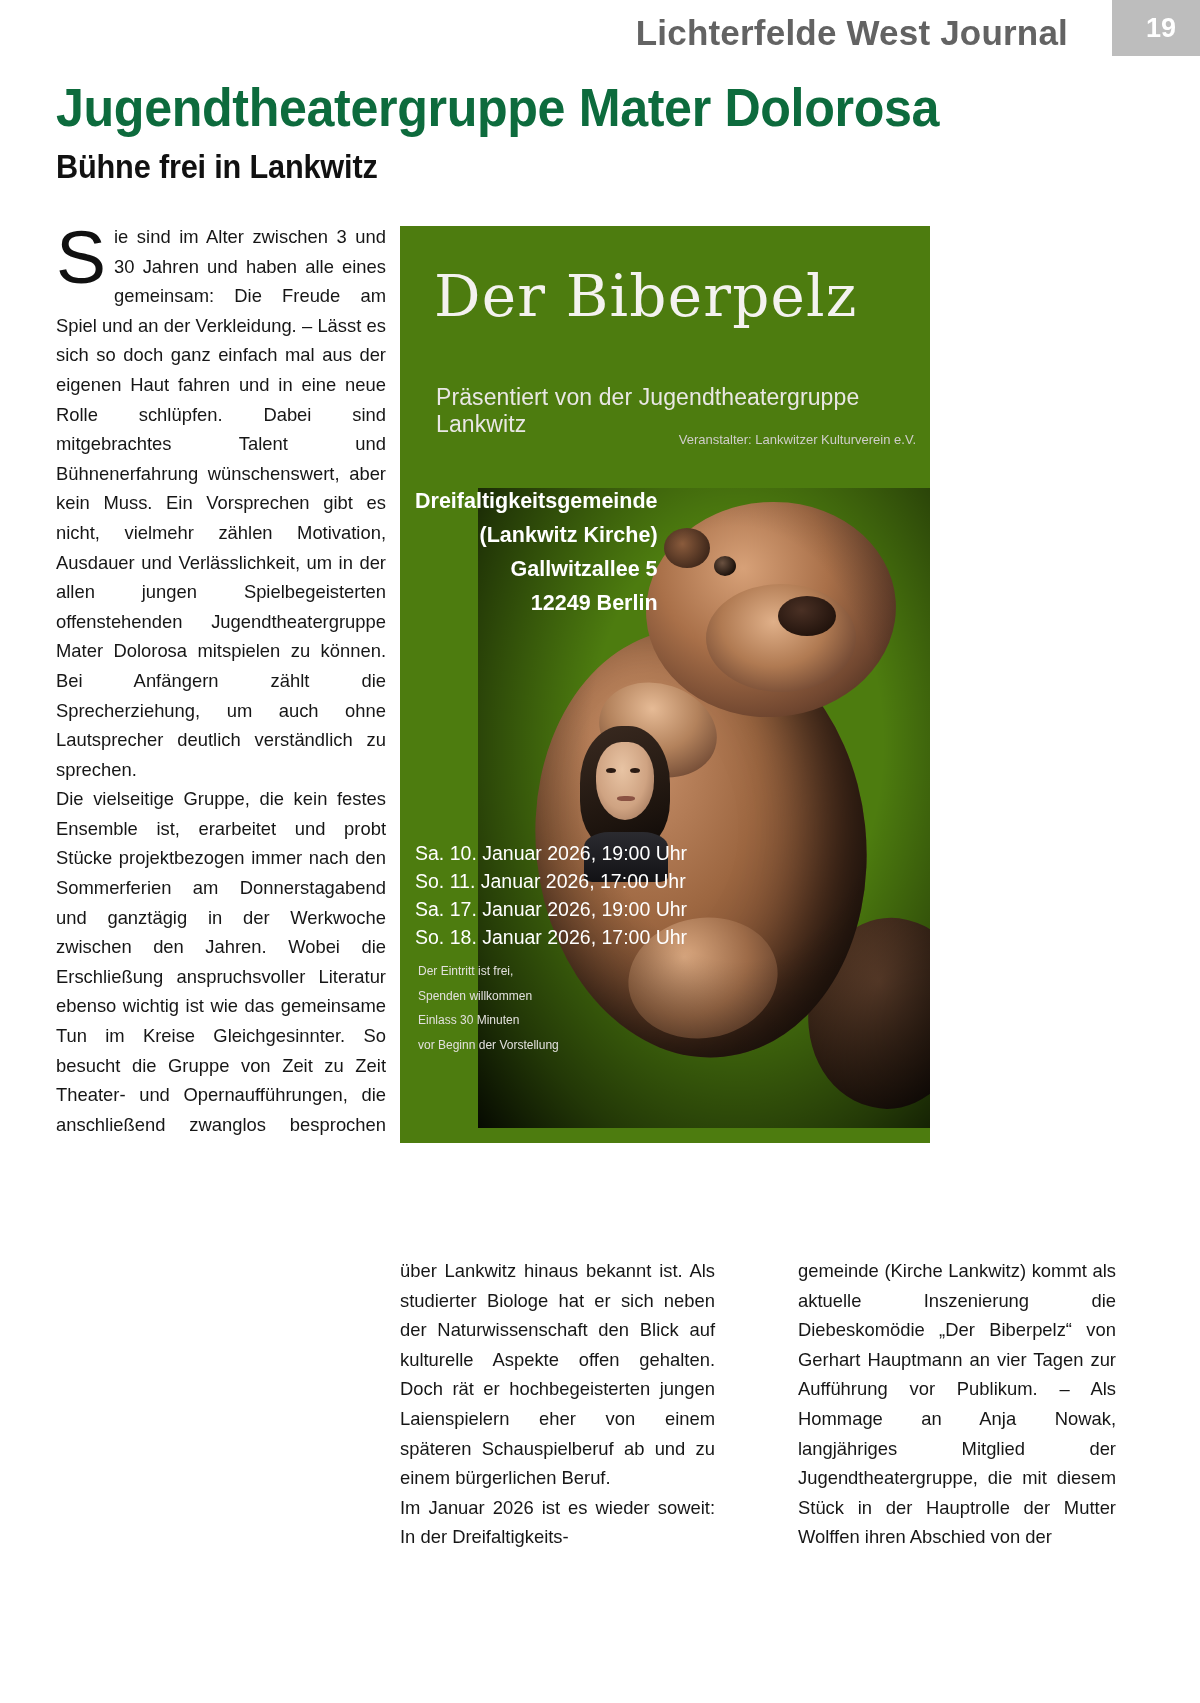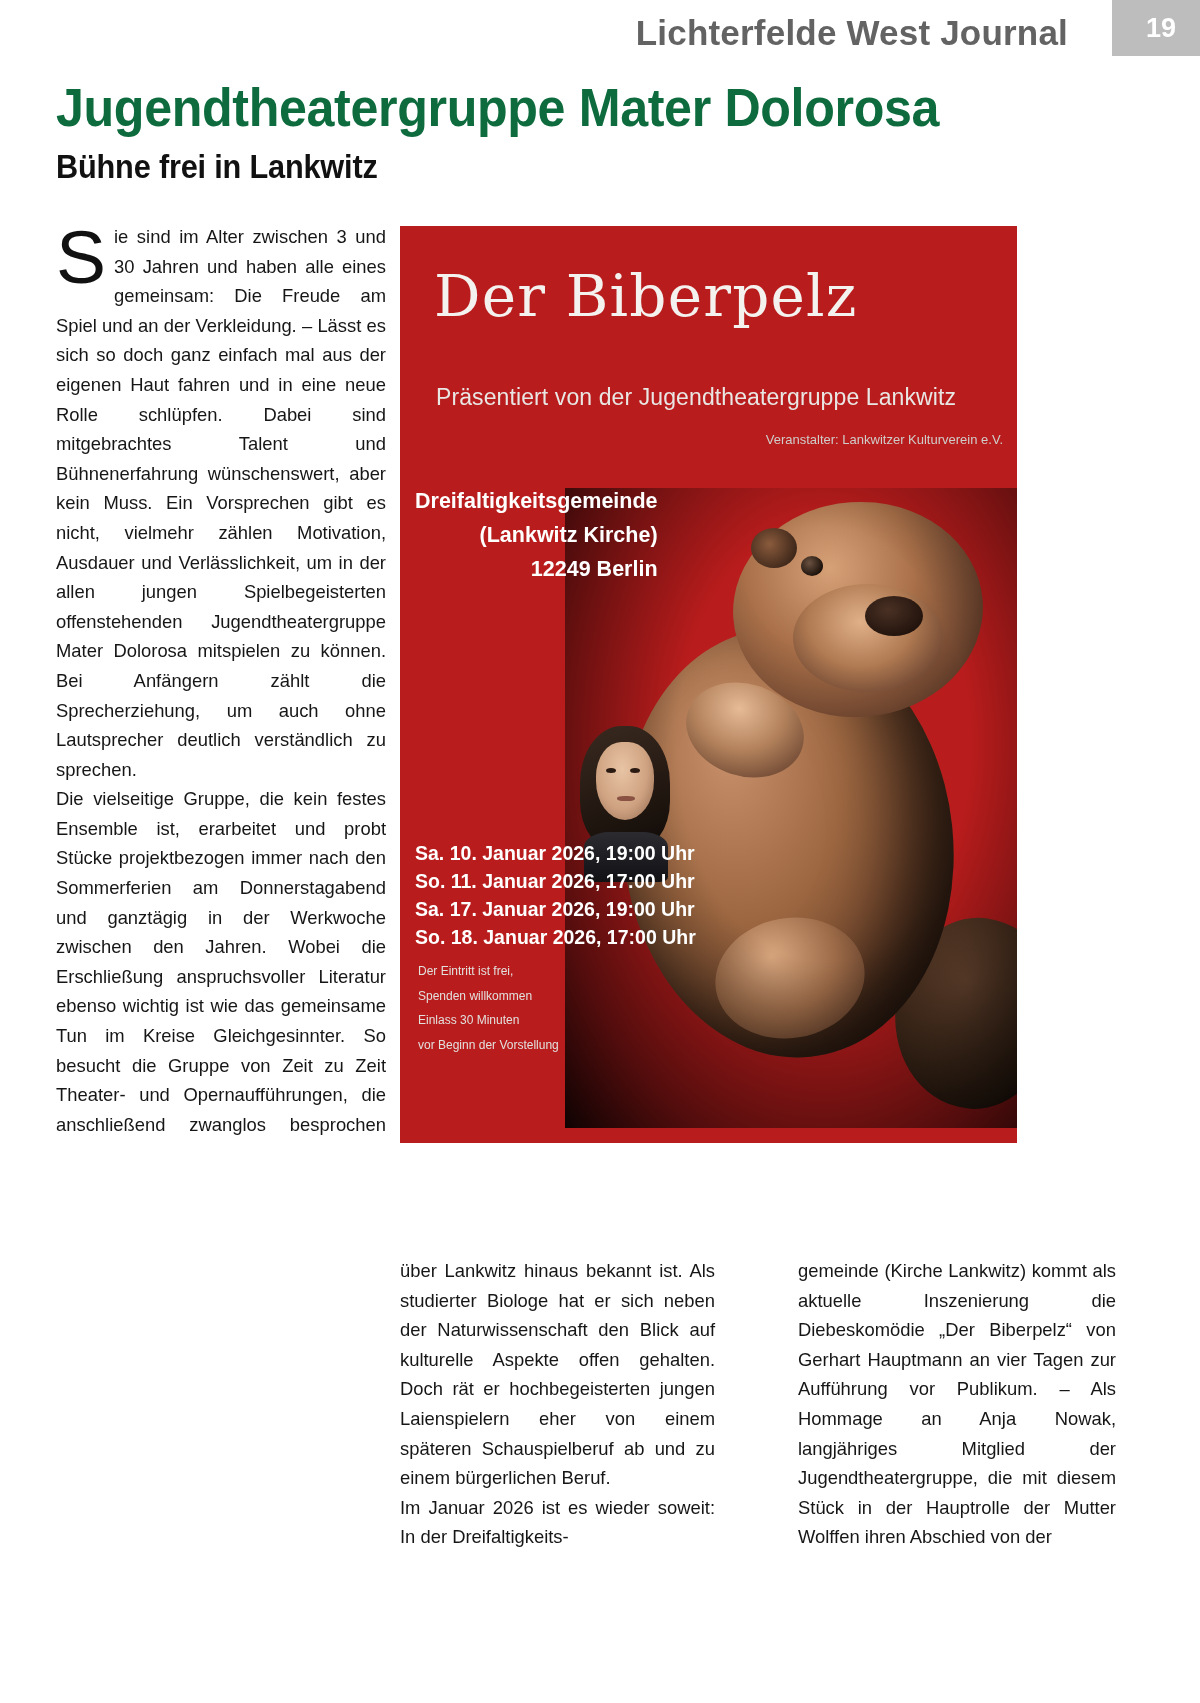--- a/index.html
+++ b/index.html
@@ -124,23 +124,23 @@
     left: 56px;
     top: 1256px;
     width: 330px;
   }
 
   
   #poster {
     position: absolute;
     left: 400px;
     top: 226px;
-    width: 617px;
+    width: 530px;
     height: 917px;
-    background: #b91c1c;
+    background: #4d7c0f;
     overflow: hidden;
   }
   #poster-inner {
     position: absolute;
     inset: 0;
   }
 
   
   #beaver-wrap {
     position: absolute;
@@ -276,21 +276,21 @@
     line-height: 34px;
     font-weight: bold;
     color: #ffffff;
     text-align: right;
   }
   #poster-dates {
     left: 15px;
     top: 613px;
     font-size: 19.5px;
     line-height: 28px;
-    font-weight: bold;
+    font-weight: normal;
     color: #ffffff;
   }
   #poster-admission {
     left: 18px;
     top: 733px;
     font-size: 12px;
     line-height: 24.5px;
     color: #e2e0dd;
   }
   #poster-connections {
@@ -345,20 +345,21 @@
       <div id="girl-body"></div>
     </div>
 
     <div class="poster-text" id="poster-title">Der Biberpelz</div>
     <div class="poster-text" id="poster-sub2">Präsentiert von der Jugendtheatergruppe Lankwitz</div>
     <div class="poster-text" id="poster-organizer">Veranstalter: Lankwitzer Kulturverein e.V.</div>
 
     <div class="poster-text" id="poster-venue">
       <div>Dreifaltigkeitsgemeinde</div>
       <div>(Lankwitz Kirche)</div>
+      <div>Gallwitzallee 5</div>
       <div>12249 Berlin</div>
     </div>
 
     <div class="poster-text" id="poster-dates">
       <div>Sa. 10. Januar 2026, 19:00 Uhr</div>
       <div>So. 11. Januar 2026, 17:00 Uhr</div>
       <div>Sa. 17. Januar 2026, 19:00 Uhr</div>
       <div>So. 18. Januar 2026, 17:00 Uhr</div>
     </div>
 

